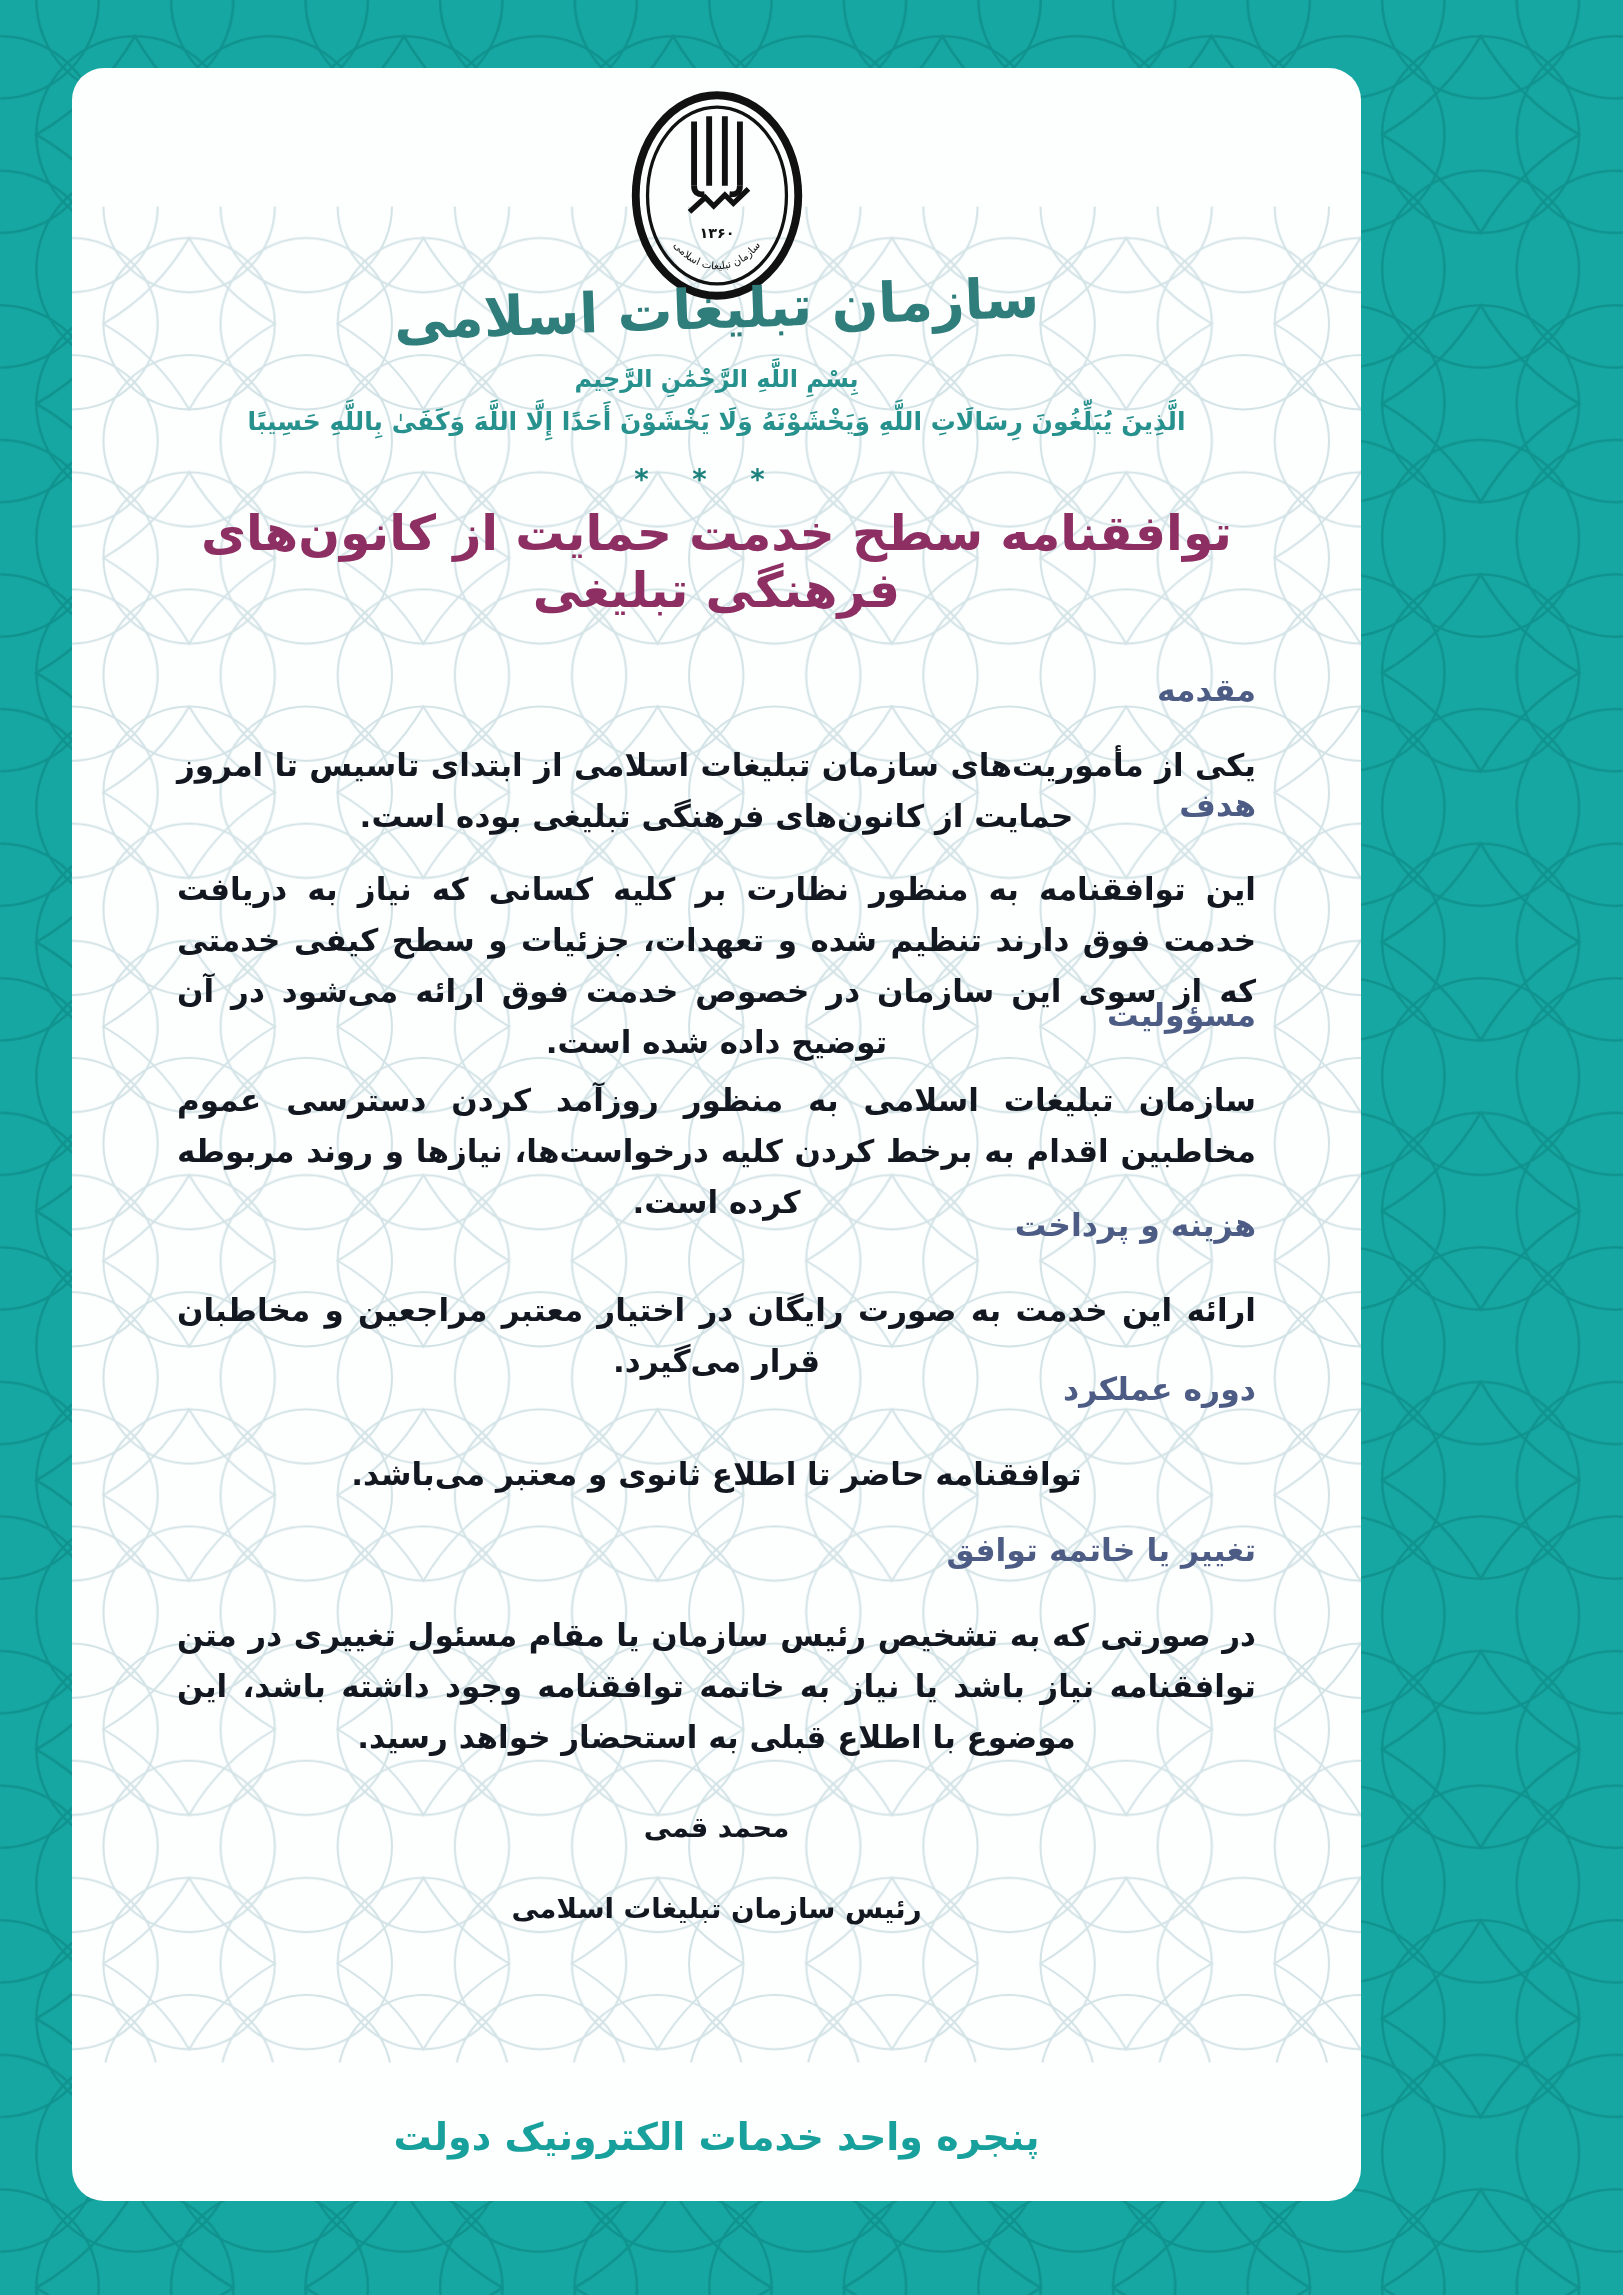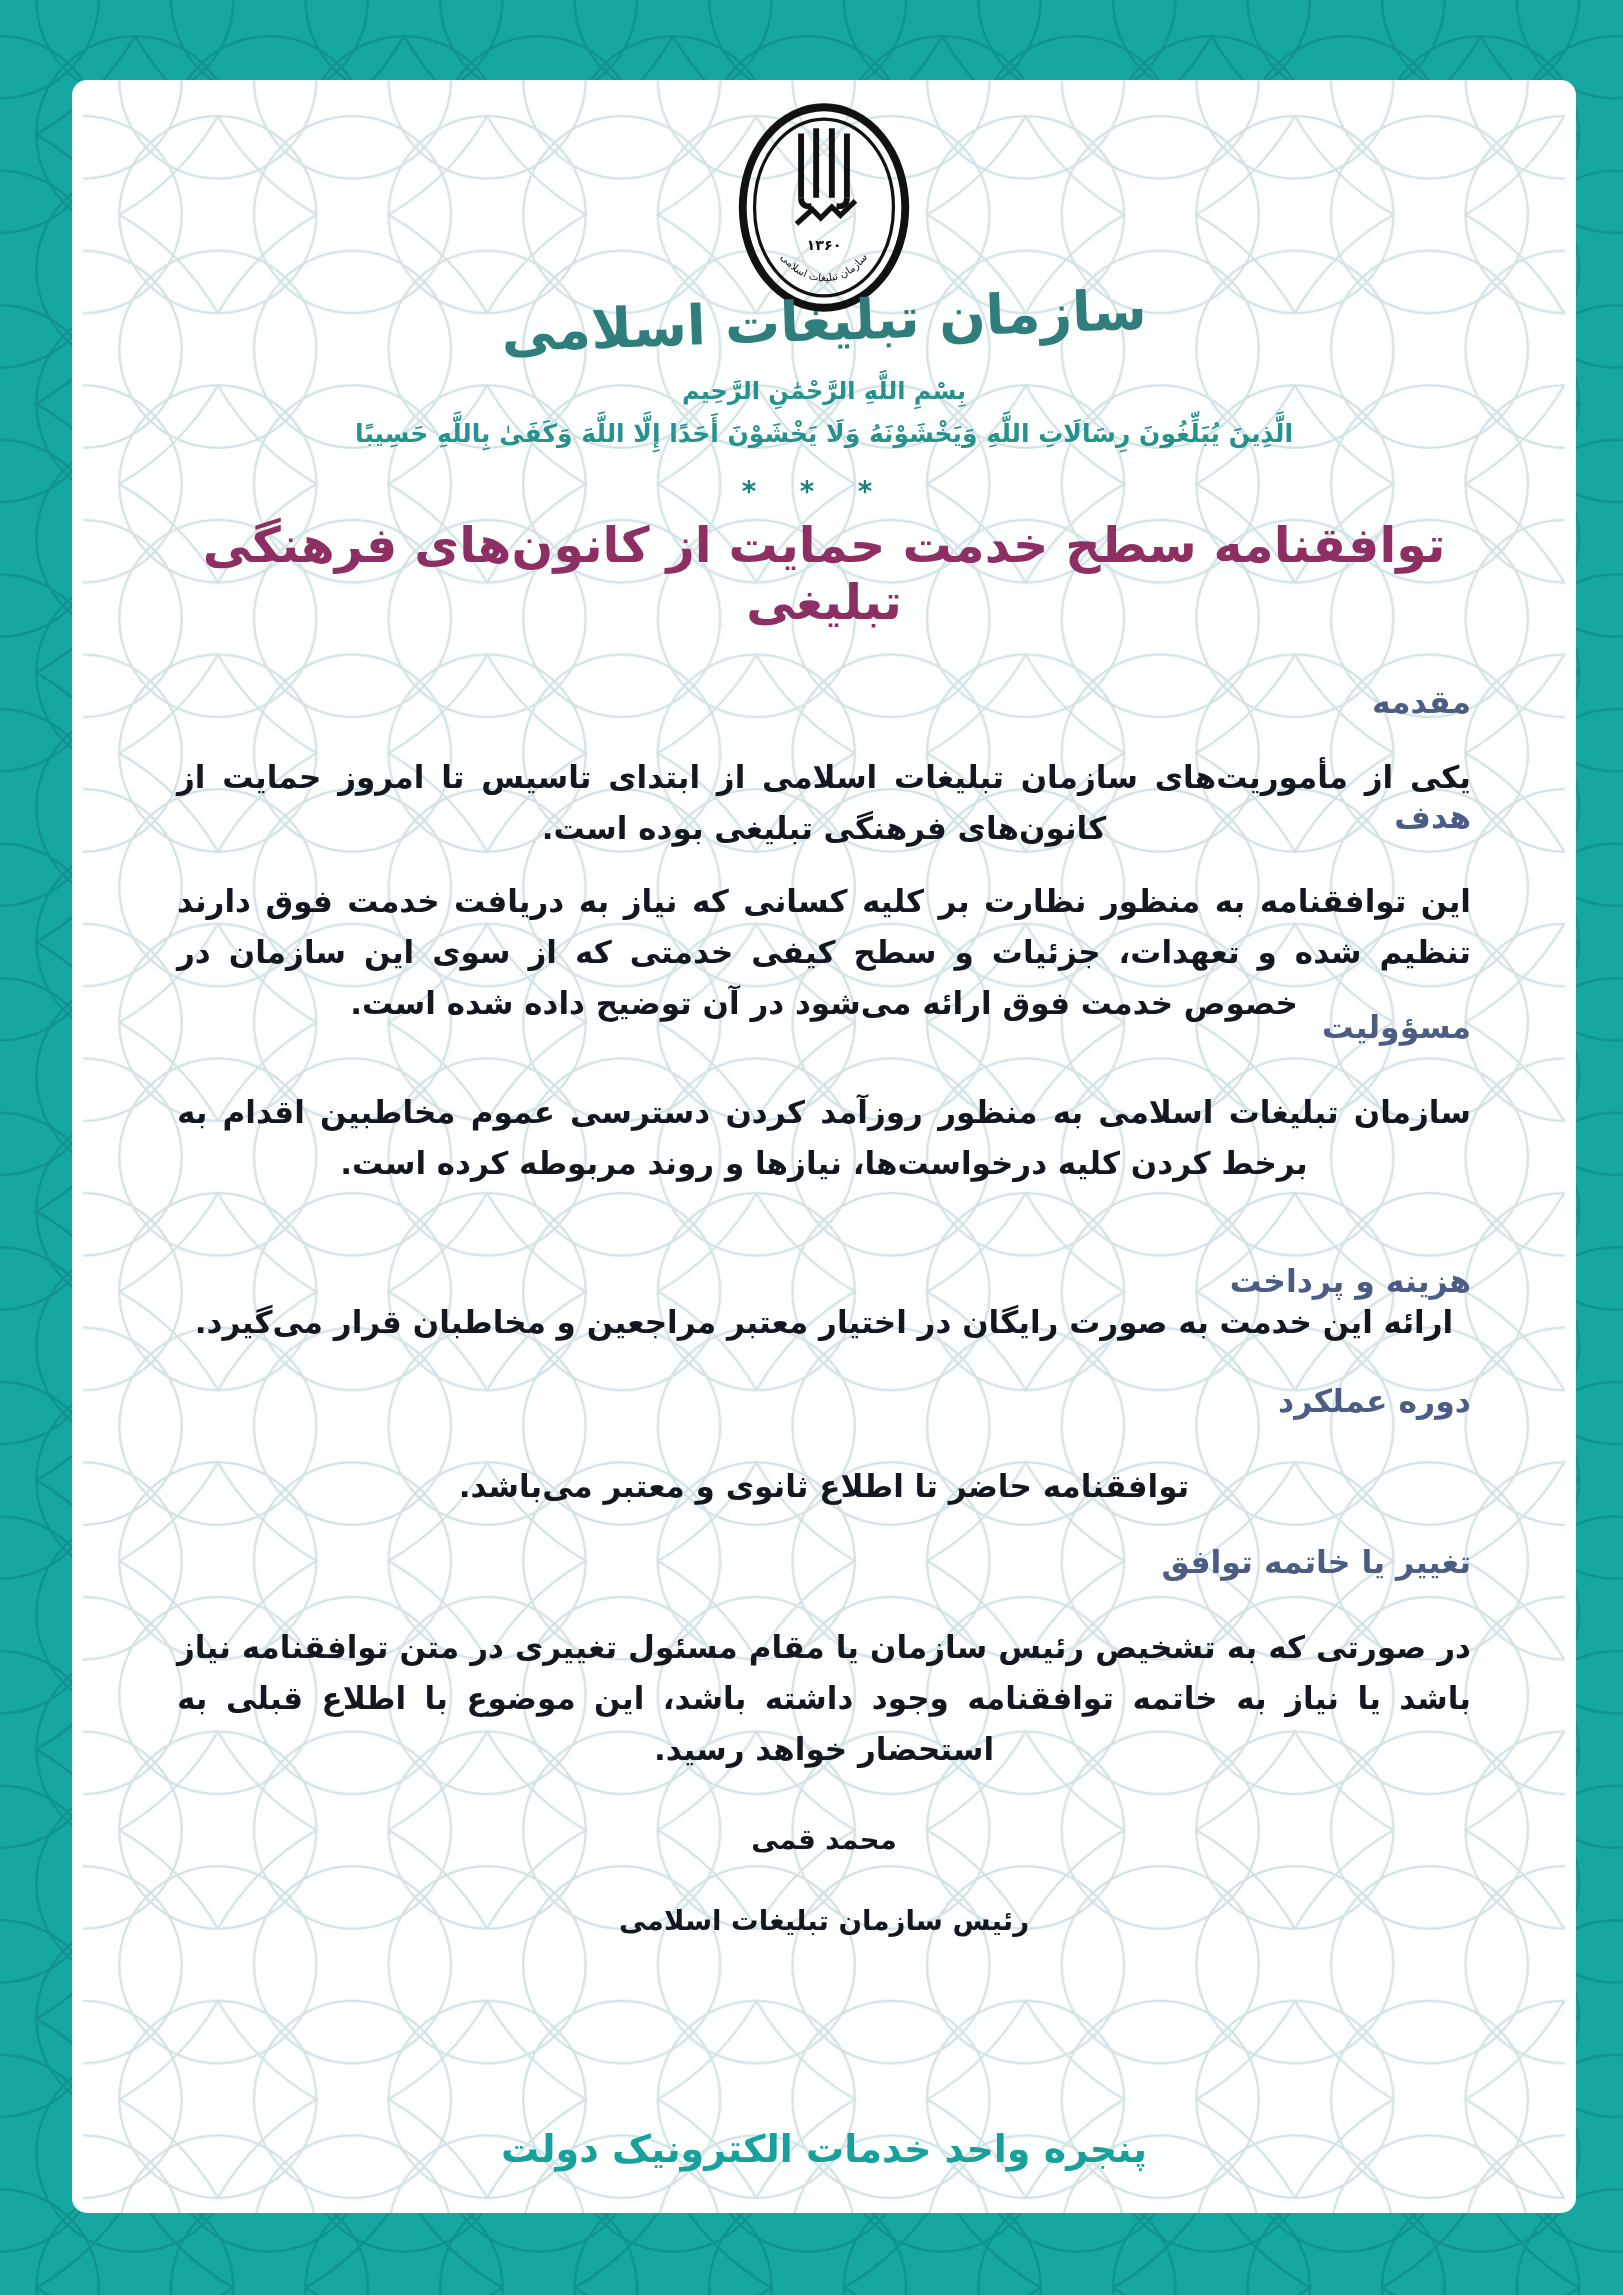--- a/index.html
+++ b/index.html
@@ -3,22 +3,22 @@
 <meta charset="utf-8">
 <style>
   html,body{margin:0;padding:0;}
   body{
     width:1624px;height:2295px;position:relative;overflow:hidden;
     background:#17A7A3;
     font-family:"DejaVu Sans", sans-serif;
   }
   .bg-pattern{position:absolute;left:0;top:0;width:1624px;height:2295px;display:block;}
   .card{
-    position:absolute;left:72px;top:80px;width:1504px;height:2133px;
-    background:#FDFEFE;border-radius:15px;overflow:hidden;direction:rtl;
+    position:absolute;left:72px;top:68px;width:1289px;height:2133px;
+    background:#FDFEFE;border-radius:32px;overflow:hidden;direction:rtl;
   }
   .card-pattern{position:absolute;left:0;top:0;width:100%;height:100%;display:block;}
   .abs{position:absolute;left:105px;right:105px;}
   .centered{text-align:center;}
 
   .emblem{position:absolute;top:22px;left:50%;transform:translateX(-50%);width:179px;height:211px;}
 
   .callig{
     position:absolute;top:209px;left:0;right:0;text-align:center;
     color:#2F7E7B;font-size:55px;font-weight:bold;letter-spacing:-2px;
@@ -34,21 +34,21 @@
     color:#4D5C84;font-size:31.5px;font-weight:bold;
   }
   .sec-p{
     position:absolute;right:105px;left:105px;direction:rtl;
     color:#13171F;font-size:31px;font-weight:bold;line-height:51px;
     text-align:justify;text-align-last:center;
   }
   .h1{top:604px;} .p1{top:672px;}
   .h2{top:719px;} .p2{top:796px;}
   .h3{top:929px;} .p3{top:1007px;}
-  .h4{top:1139px;margin-top:44px;} .p4{top:1217px;}
+  .h4{top:1139px;} .p4{top:1217px;}
   .h5{top:1303px;} .p5{top:1381px;}
   .h6{top:1464px;} .p6{top:1542px;}
 
   .sig-name{top:1743px;color:#13171F;font-size:27.6px;font-weight:bold;direction:rtl;}
   .sig-role{top:1816px;color:#13171F;font-size:27.6px;font-weight:bold;direction:rtl;margin-top:8px;}
   .footer-line{top:2047px;color:#18A19C;font-size:38px;font-weight:bold;direction:rtl;}
 </style>
 </head>
 <body>
 

